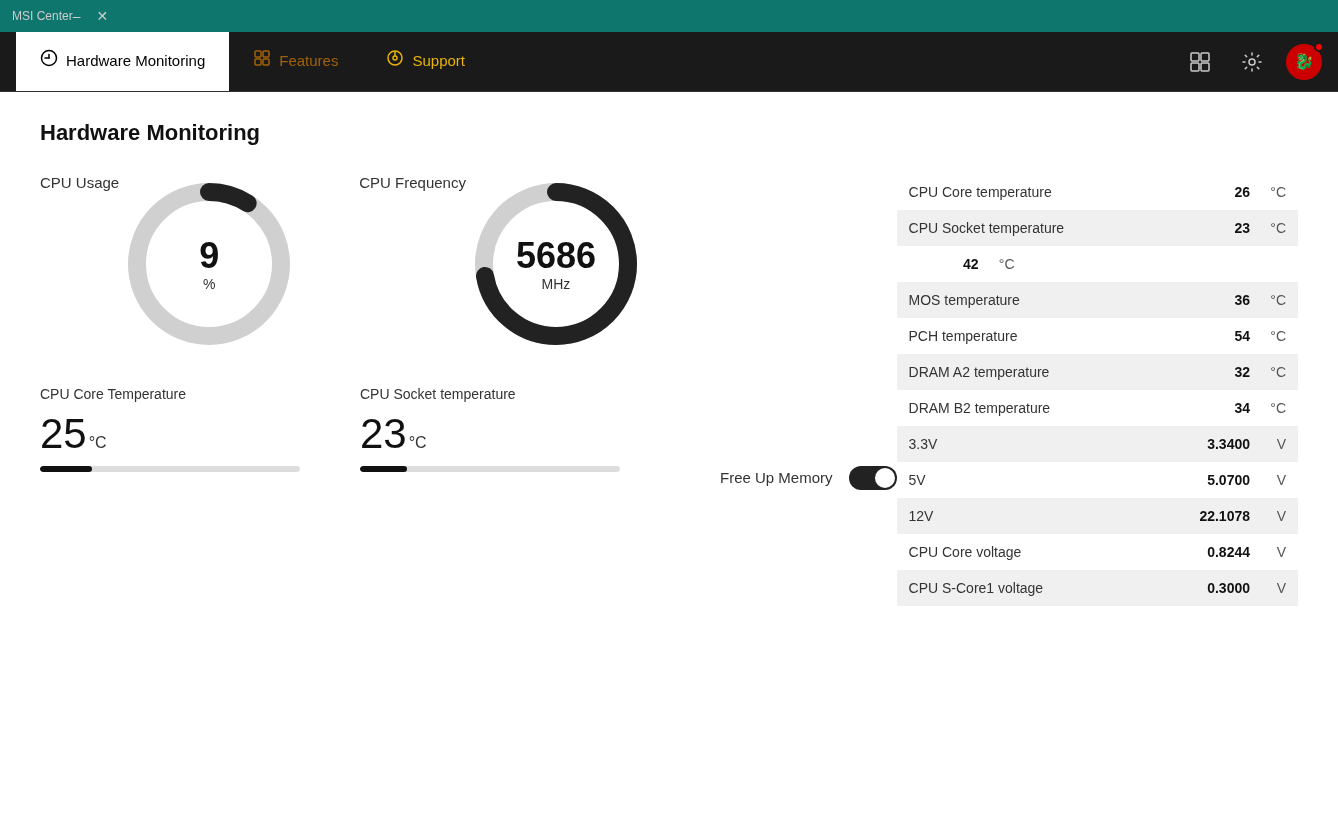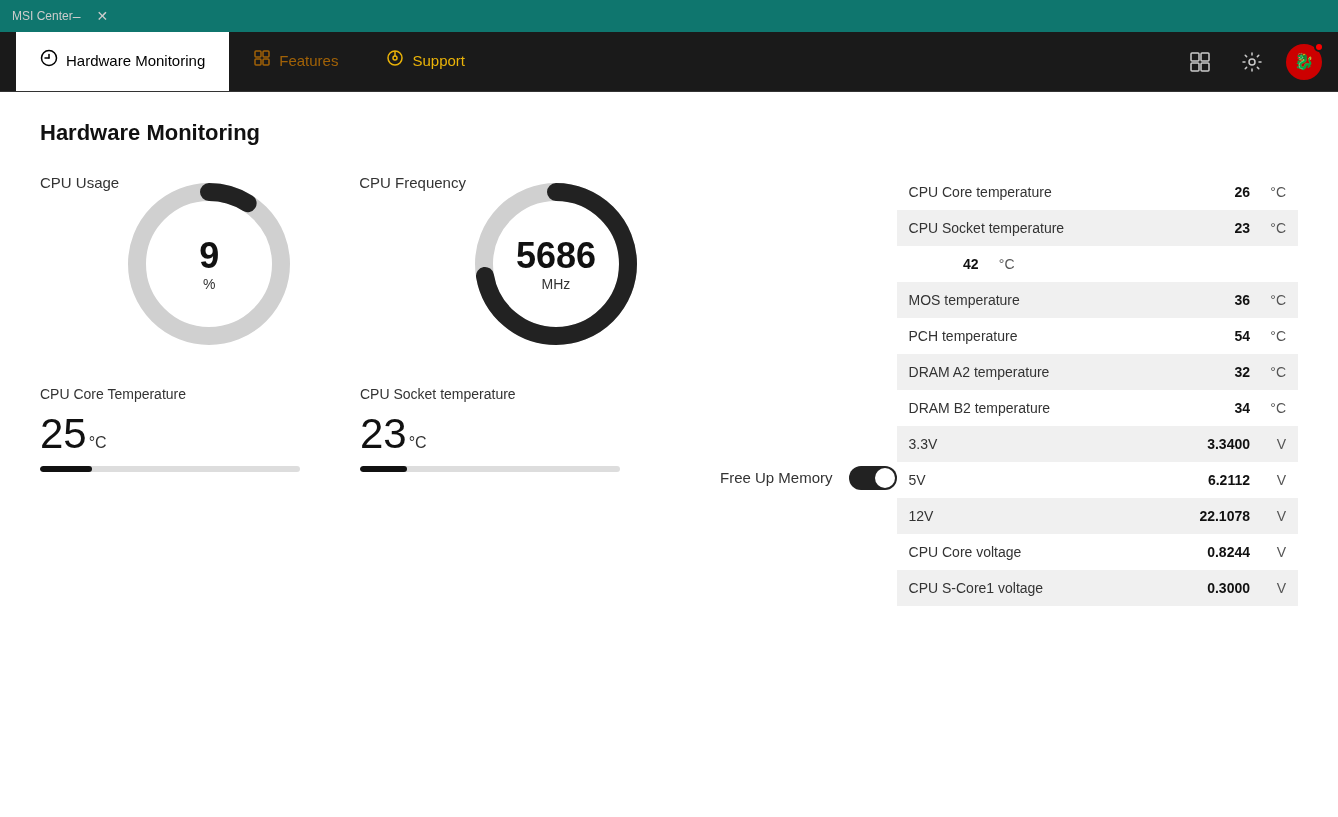--- a/index.html
+++ b/index.html
@@ -438,21 +438,21 @@
       <span class="sensor-value">34</span>
       <span class="sensor-unit">°C</span>
     </div>
           <div class="sensor-row">
       <span class="sensor-name">3.3V</span>
       <span class="sensor-value">3.3400</span>
       <span class="sensor-unit">V</span>
     </div>
           <div class="sensor-row">
       <span class="sensor-name">5V</span>
-      <span class="sensor-value">6.2112</span>
+      <span class="sensor-value">5.0700</span>
       <span class="sensor-unit">V</span>
     </div>
           <div class="sensor-row">
       <span class="sensor-name">12V</span>
       <span class="sensor-value">22.1078</span>
       <span class="sensor-unit">V</span>
     </div>
           <div class="sensor-row">
       <span class="sensor-name">CPU Core voltage</span>
       <span class="sensor-value">0.8244</span>

